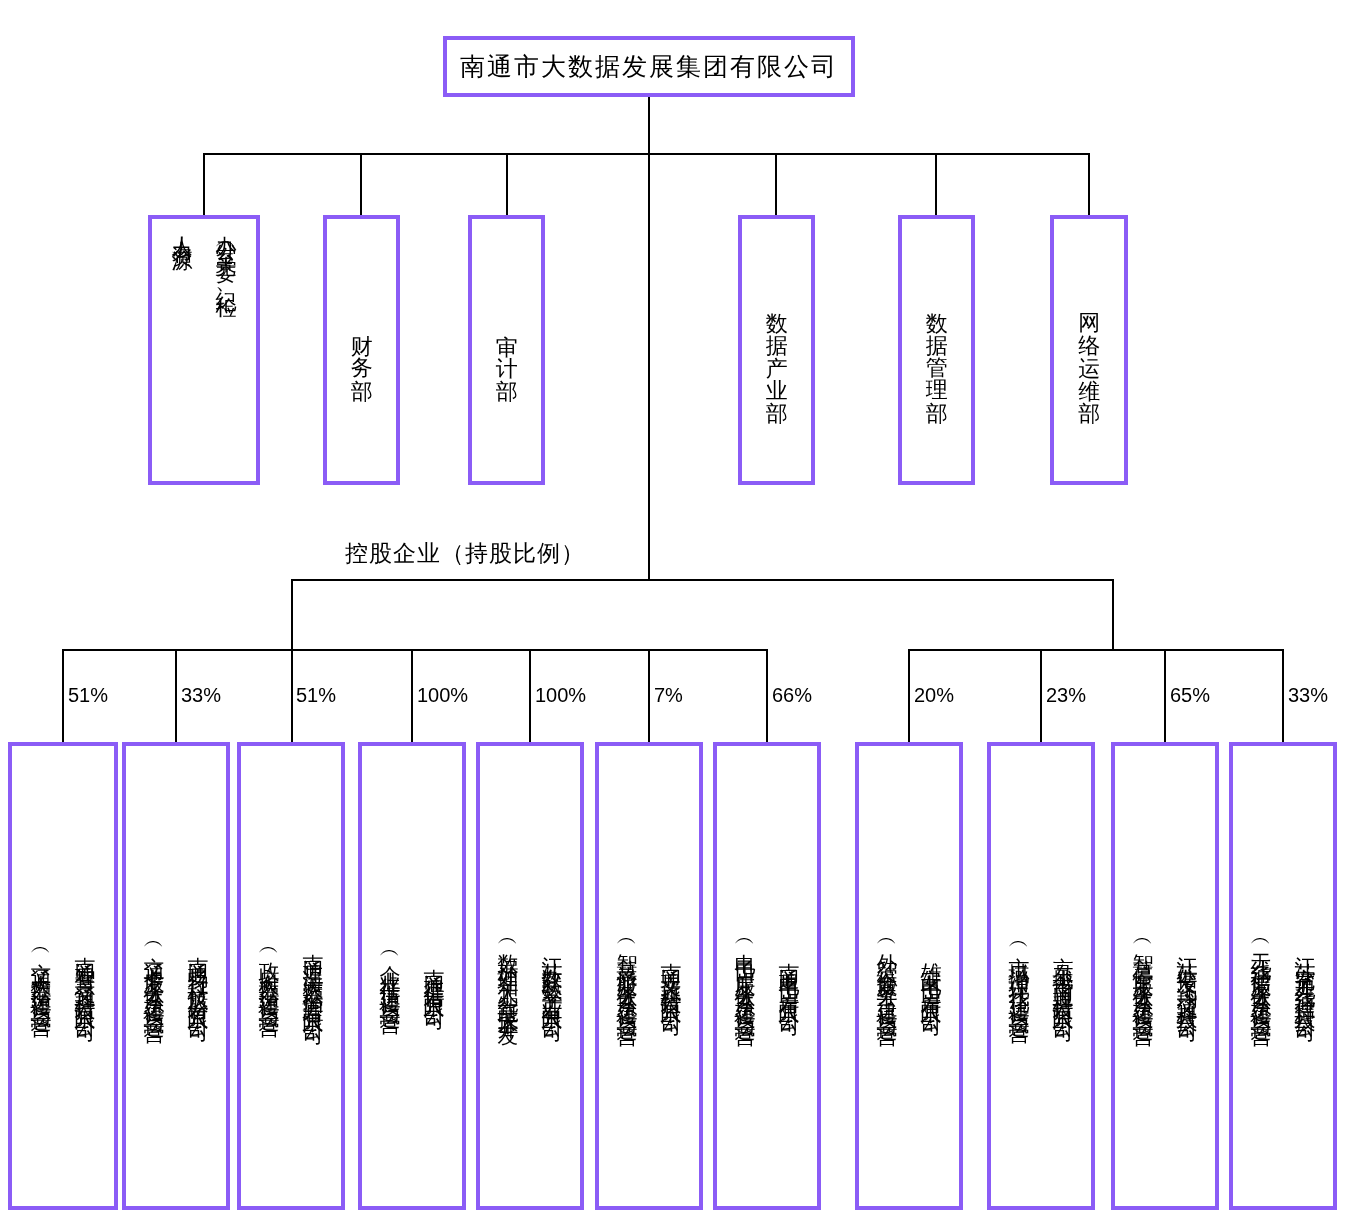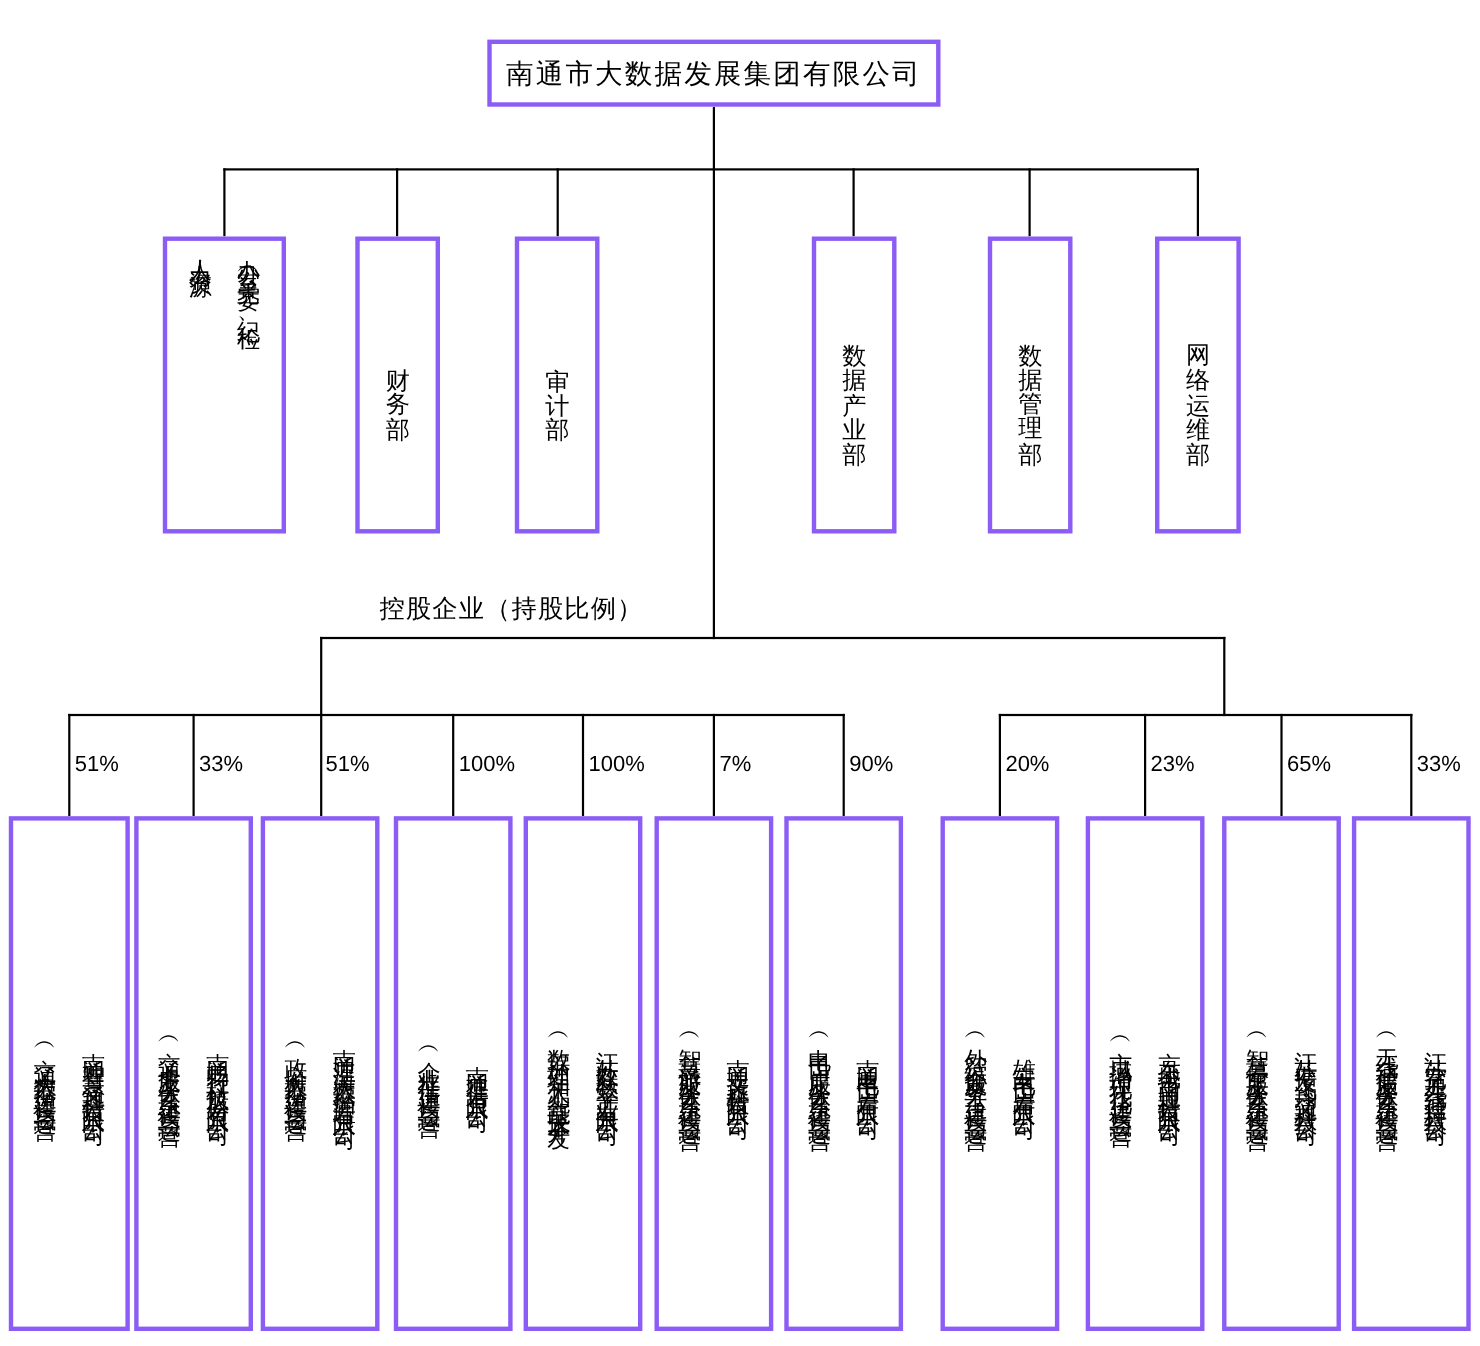--- a/index.html
+++ b/index.html
@@ -131,21 +131,21 @@
   </div>
 
   <span class="grp" style="left:345px">控股企业（持股比例）</span>
 
   <span class="pct" style="left:68px">51%</span>
   <span class="pct" style="left:181px">33%</span>
   <span class="pct" style="left:296px">51%</span>
   <span class="pct" style="left:417px">100%</span>
   <span class="pct" style="left:535px">100%</span>
   <span class="pct" style="left:654px">7%</span>
-  <span class="pct" style="left:772px">90%</span>
+  <span class="pct" style="left:772px">66%</span>
 
   <span class="pct" style="left:914px">20%</span>
   <span class="pct" style="left:1046px">23%</span>
   <span class="pct" style="left:1170px">65%</span>
   <span class="pct" style="left:1288px">33%</span>
 
   <div class="box company-box" style="left:8px;width:110px">
     <div class="cwrap">
       <span class="col">南通智慧交通科技有限公司</span>
       <span class="col">（交通大数据建设与运营）</span>

